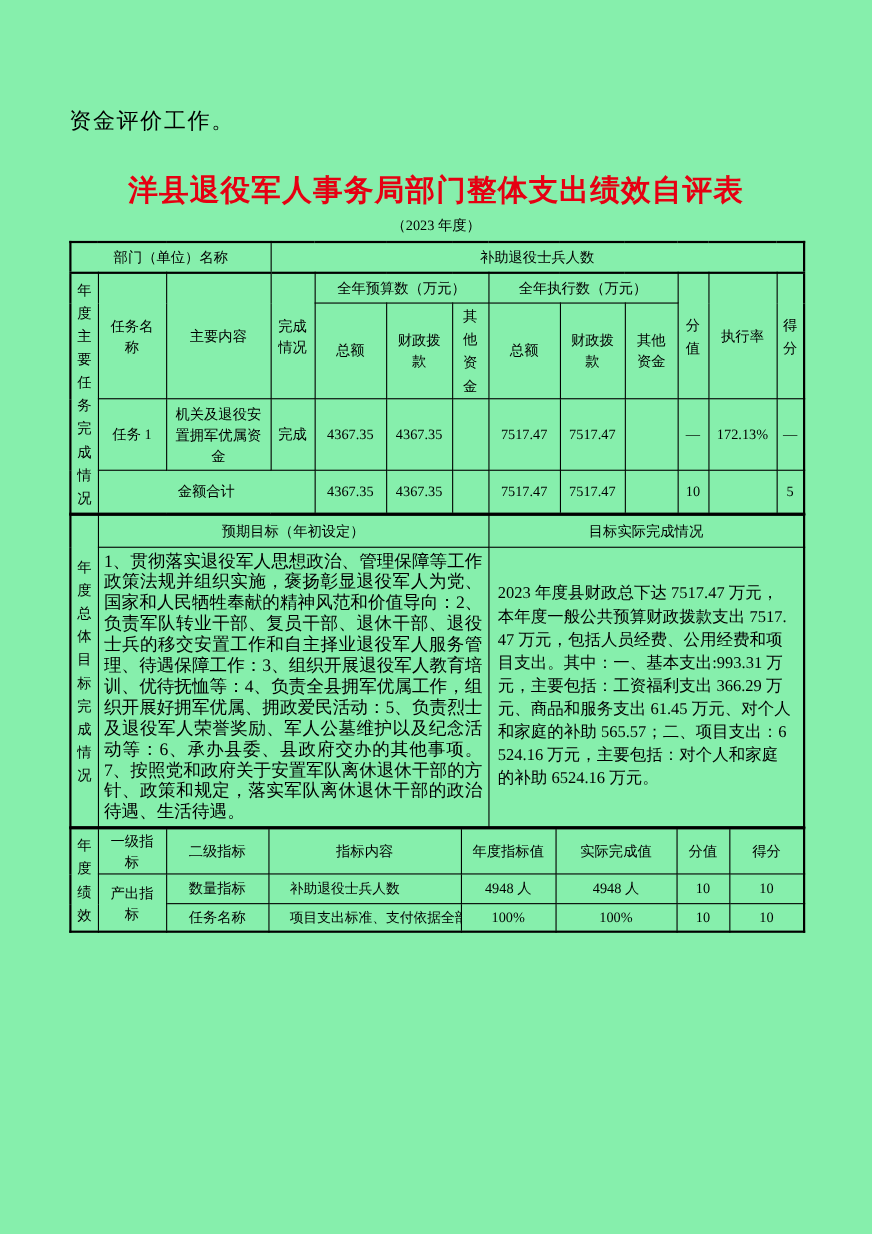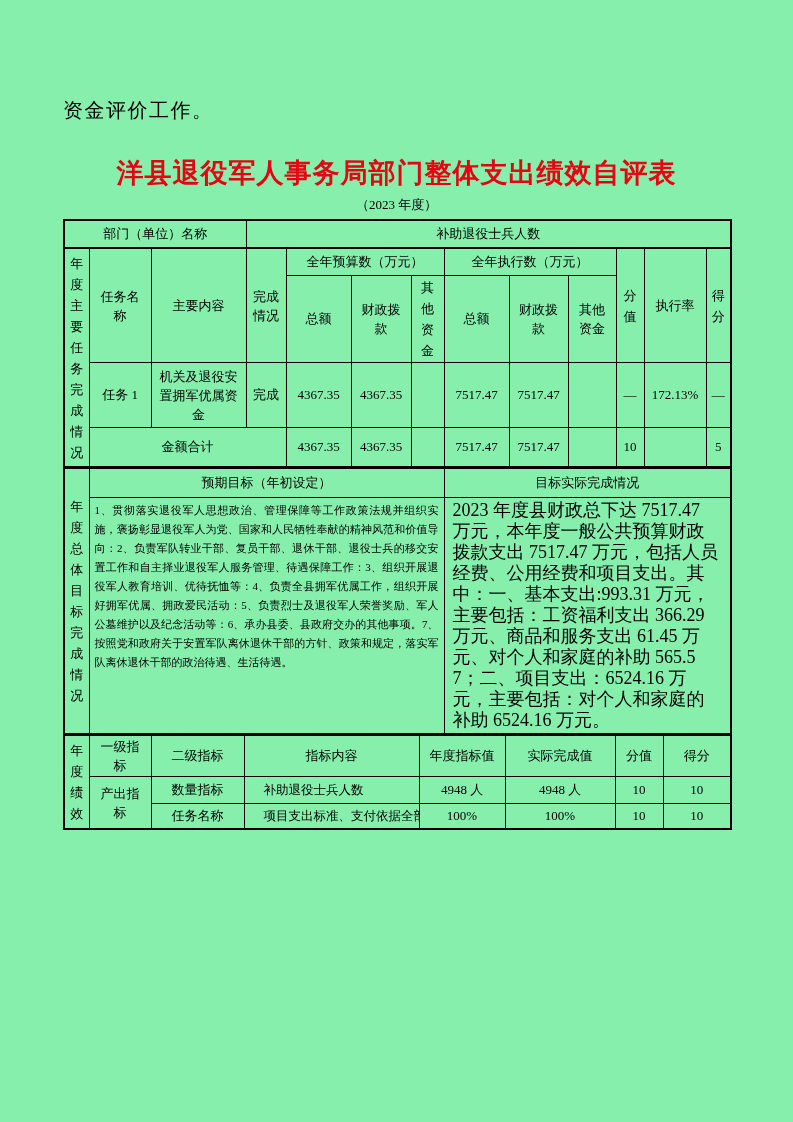--- a/index.html
+++ b/index.html
@@ -67,29 +67,29 @@
 
   .vlabel{padding:0;}
   .vtext{width:14px;margin:0 auto;line-height:21px;text-align:center;word-break:break-all;}
   .w42{width:42px;margin:0 auto;line-height:19px;}
   .w30{width:30px;margin:0 auto;line-height:19px;}
   .w82{width:82px;margin:0 auto;line-height:19px;}
 
   .goal-left{
     text-align:justify;
     vertical-align:top;
-    font-size:11px;
+    font-size:16px;
     line-height:19px;
     padding:3px 5px;
     letter-spacing:0;
   }
   .goal-right{
     text-align:left;
     vertical-align:middle;
-    font-size:18px;
+    font-size:15px;
     line-height:21px;
     padding:2px 8px;
   }
   .cell-left{text-align:left;padding-left:19px;white-space:nowrap;font-size:12.5px;}
   .num{font-size:13px;}
 </style>
 </head>
 <body>
 
 <div class="page">

